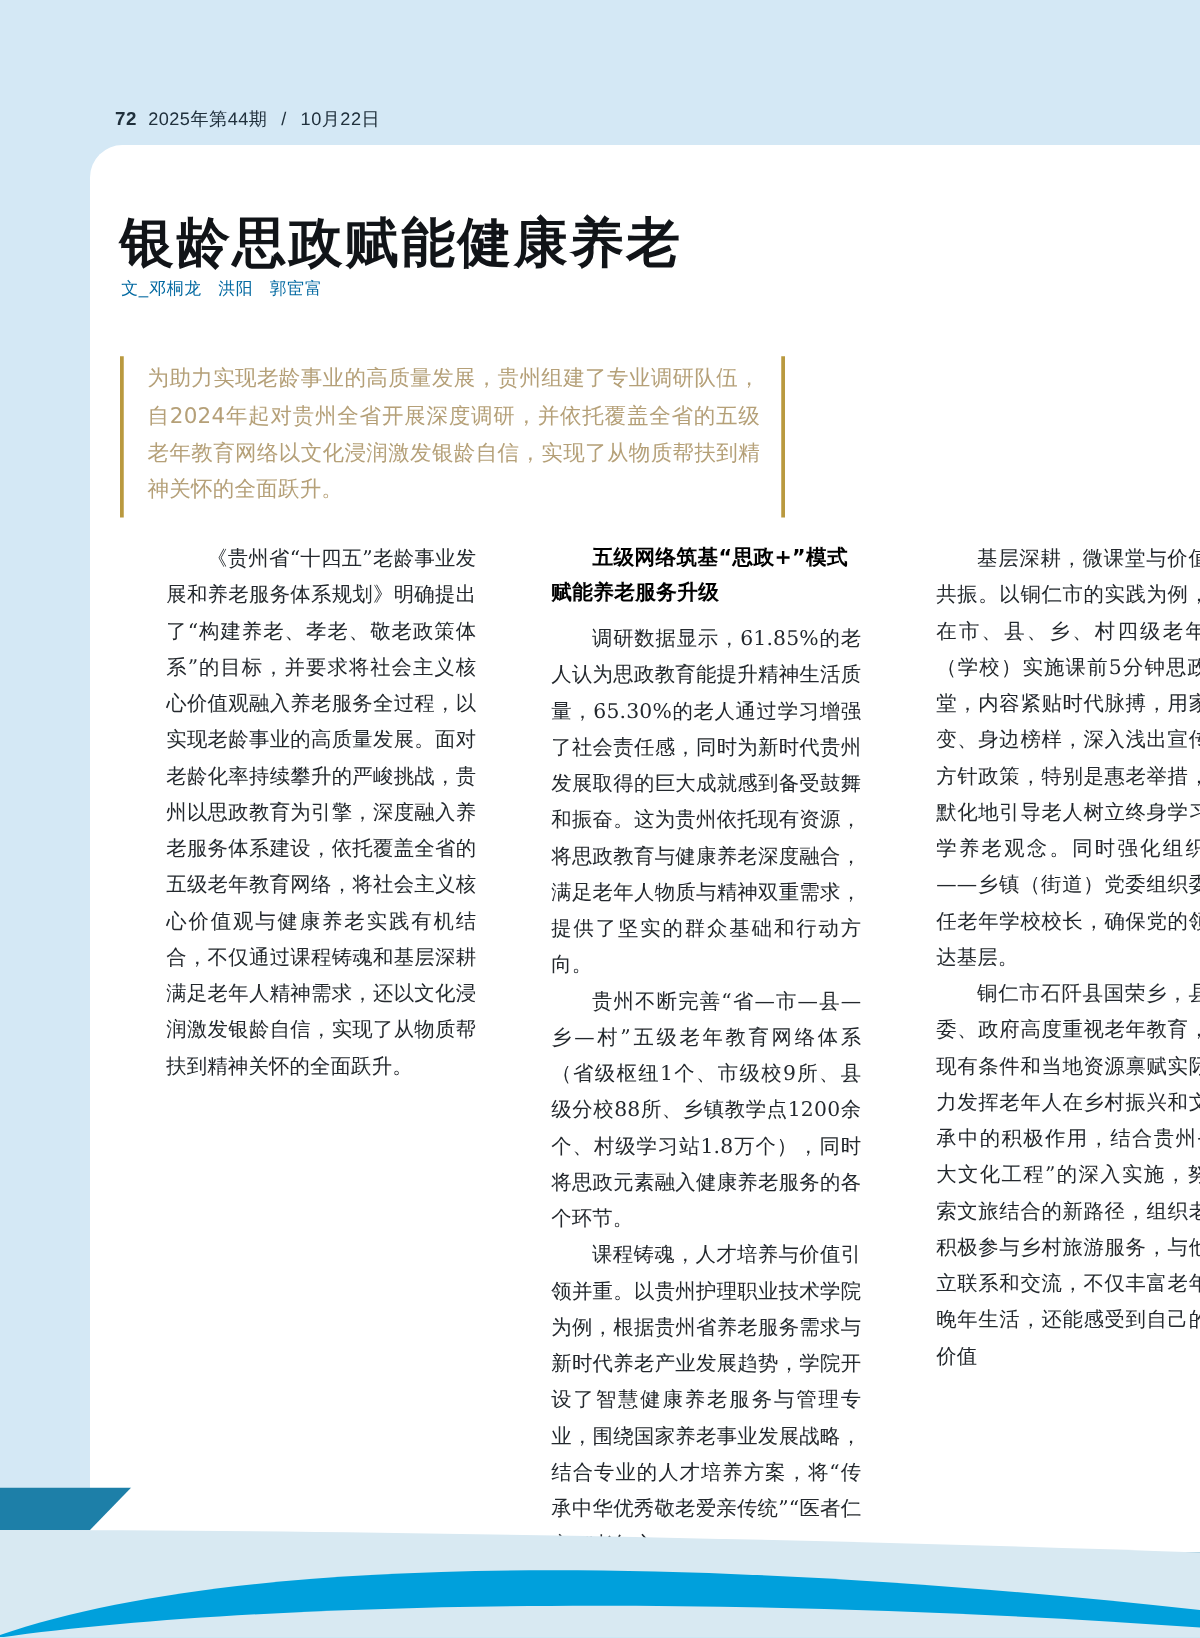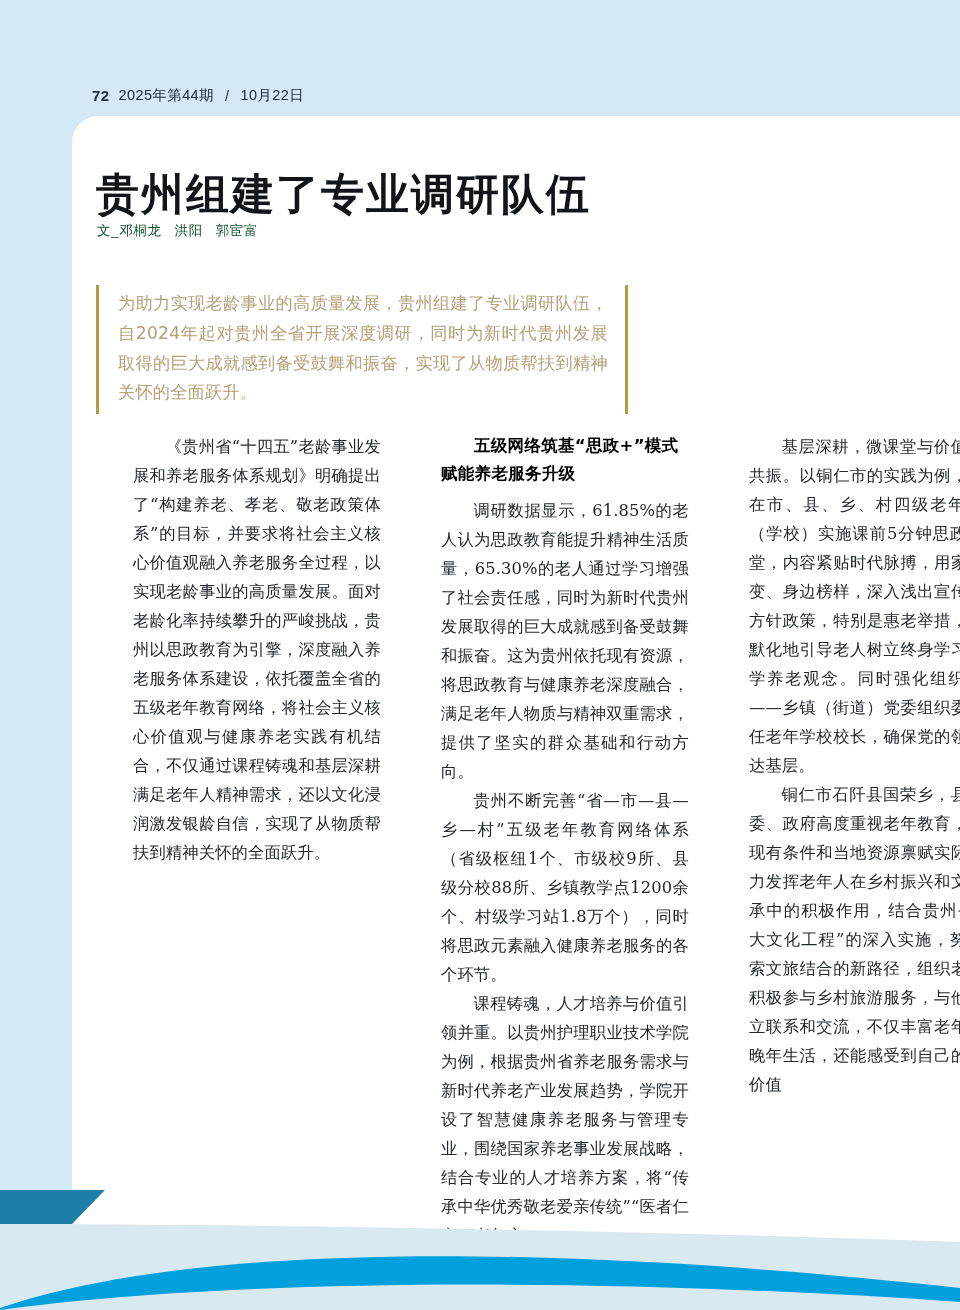--- a/index.html
+++ b/index.html
@@ -67,21 +67,21 @@
     color: #111418;
     white-space: nowrap;
   }
 
   
   .byline {
     position: absolute;
     left: 97px;
     top: 222px;
     font-size: 13.5px;
-    color: #14532d;
+    color: #0369a1;
     letter-spacing: 0.6px;
     white-space: nowrap;
   }
   .byline .name { margin-right: 13px; }
   .byline .name:last-child { margin-right: 0; }
 
   
   .abstract {
     position: absolute;
     left: 96px;
@@ -160,28 +160,28 @@
 
   <div class="folio">
     <span class="pg">72</span>
     <span>2025年第44期</span>
     <span class="sep">/</span>
     <span>10月22日</span>
   </div>
 
   <div class="card"></div>
 
-  <h1 class="title">贵州组建了专业调研队伍</h1>
+  <h1 class="title">银龄思政赋能健康养老</h1>
 
   <div class="byline">
     <span class="name"><span>文_</span><span>邓桐龙</span></span><span class="name">洪阳</span><span class="name">郭宦富</span>
   </div>
 
   <div class="abstract">
-    <p>为助力实现老龄事业的高质量发展，贵州组建了专业调研队伍，自2024年起对贵州全省开展深度调研，同时为新时代贵州发展取得的巨大成就感到备受鼓舞和振奋，实现了从物质帮扶到精神关怀的全面跃升。</p>
+    <p>为助力实现老龄事业的高质量发展，贵州组建了专业调研队伍，自2024年起对贵州全省开展深度调研，并依托覆盖全省的五级老年教育网络以文化浸润激发银龄自信，实现了从物质帮扶到精神关怀的全面跃升。</p>
   </div>
 
   <div class="columns">
 
     <div class="col first">
       <div class="bodytext">
         <p>《贵州省“十四五”老龄事业发展和养老服务体系规划》明确提出了“构建养老、孝老、敬老政策体系”的目标，并要求将社会主义核心价值观融入养老服务全过程，以实现老龄事业的高质量发展。面对老龄化率持续攀升的严峻挑战，贵州以思政教育为引擎，深度融入养老服务体系建设，依托覆盖全省的五级老年教育网络，将社会主义核心价值观与健康养老实践有机结合，不仅通过课程铸魂和基层深耕满足老年人精神需求，还以文化浸润激发银龄自信，实现了从物质帮扶到精神关怀的全面跃升。</p>
       </div>
     </div>
 

